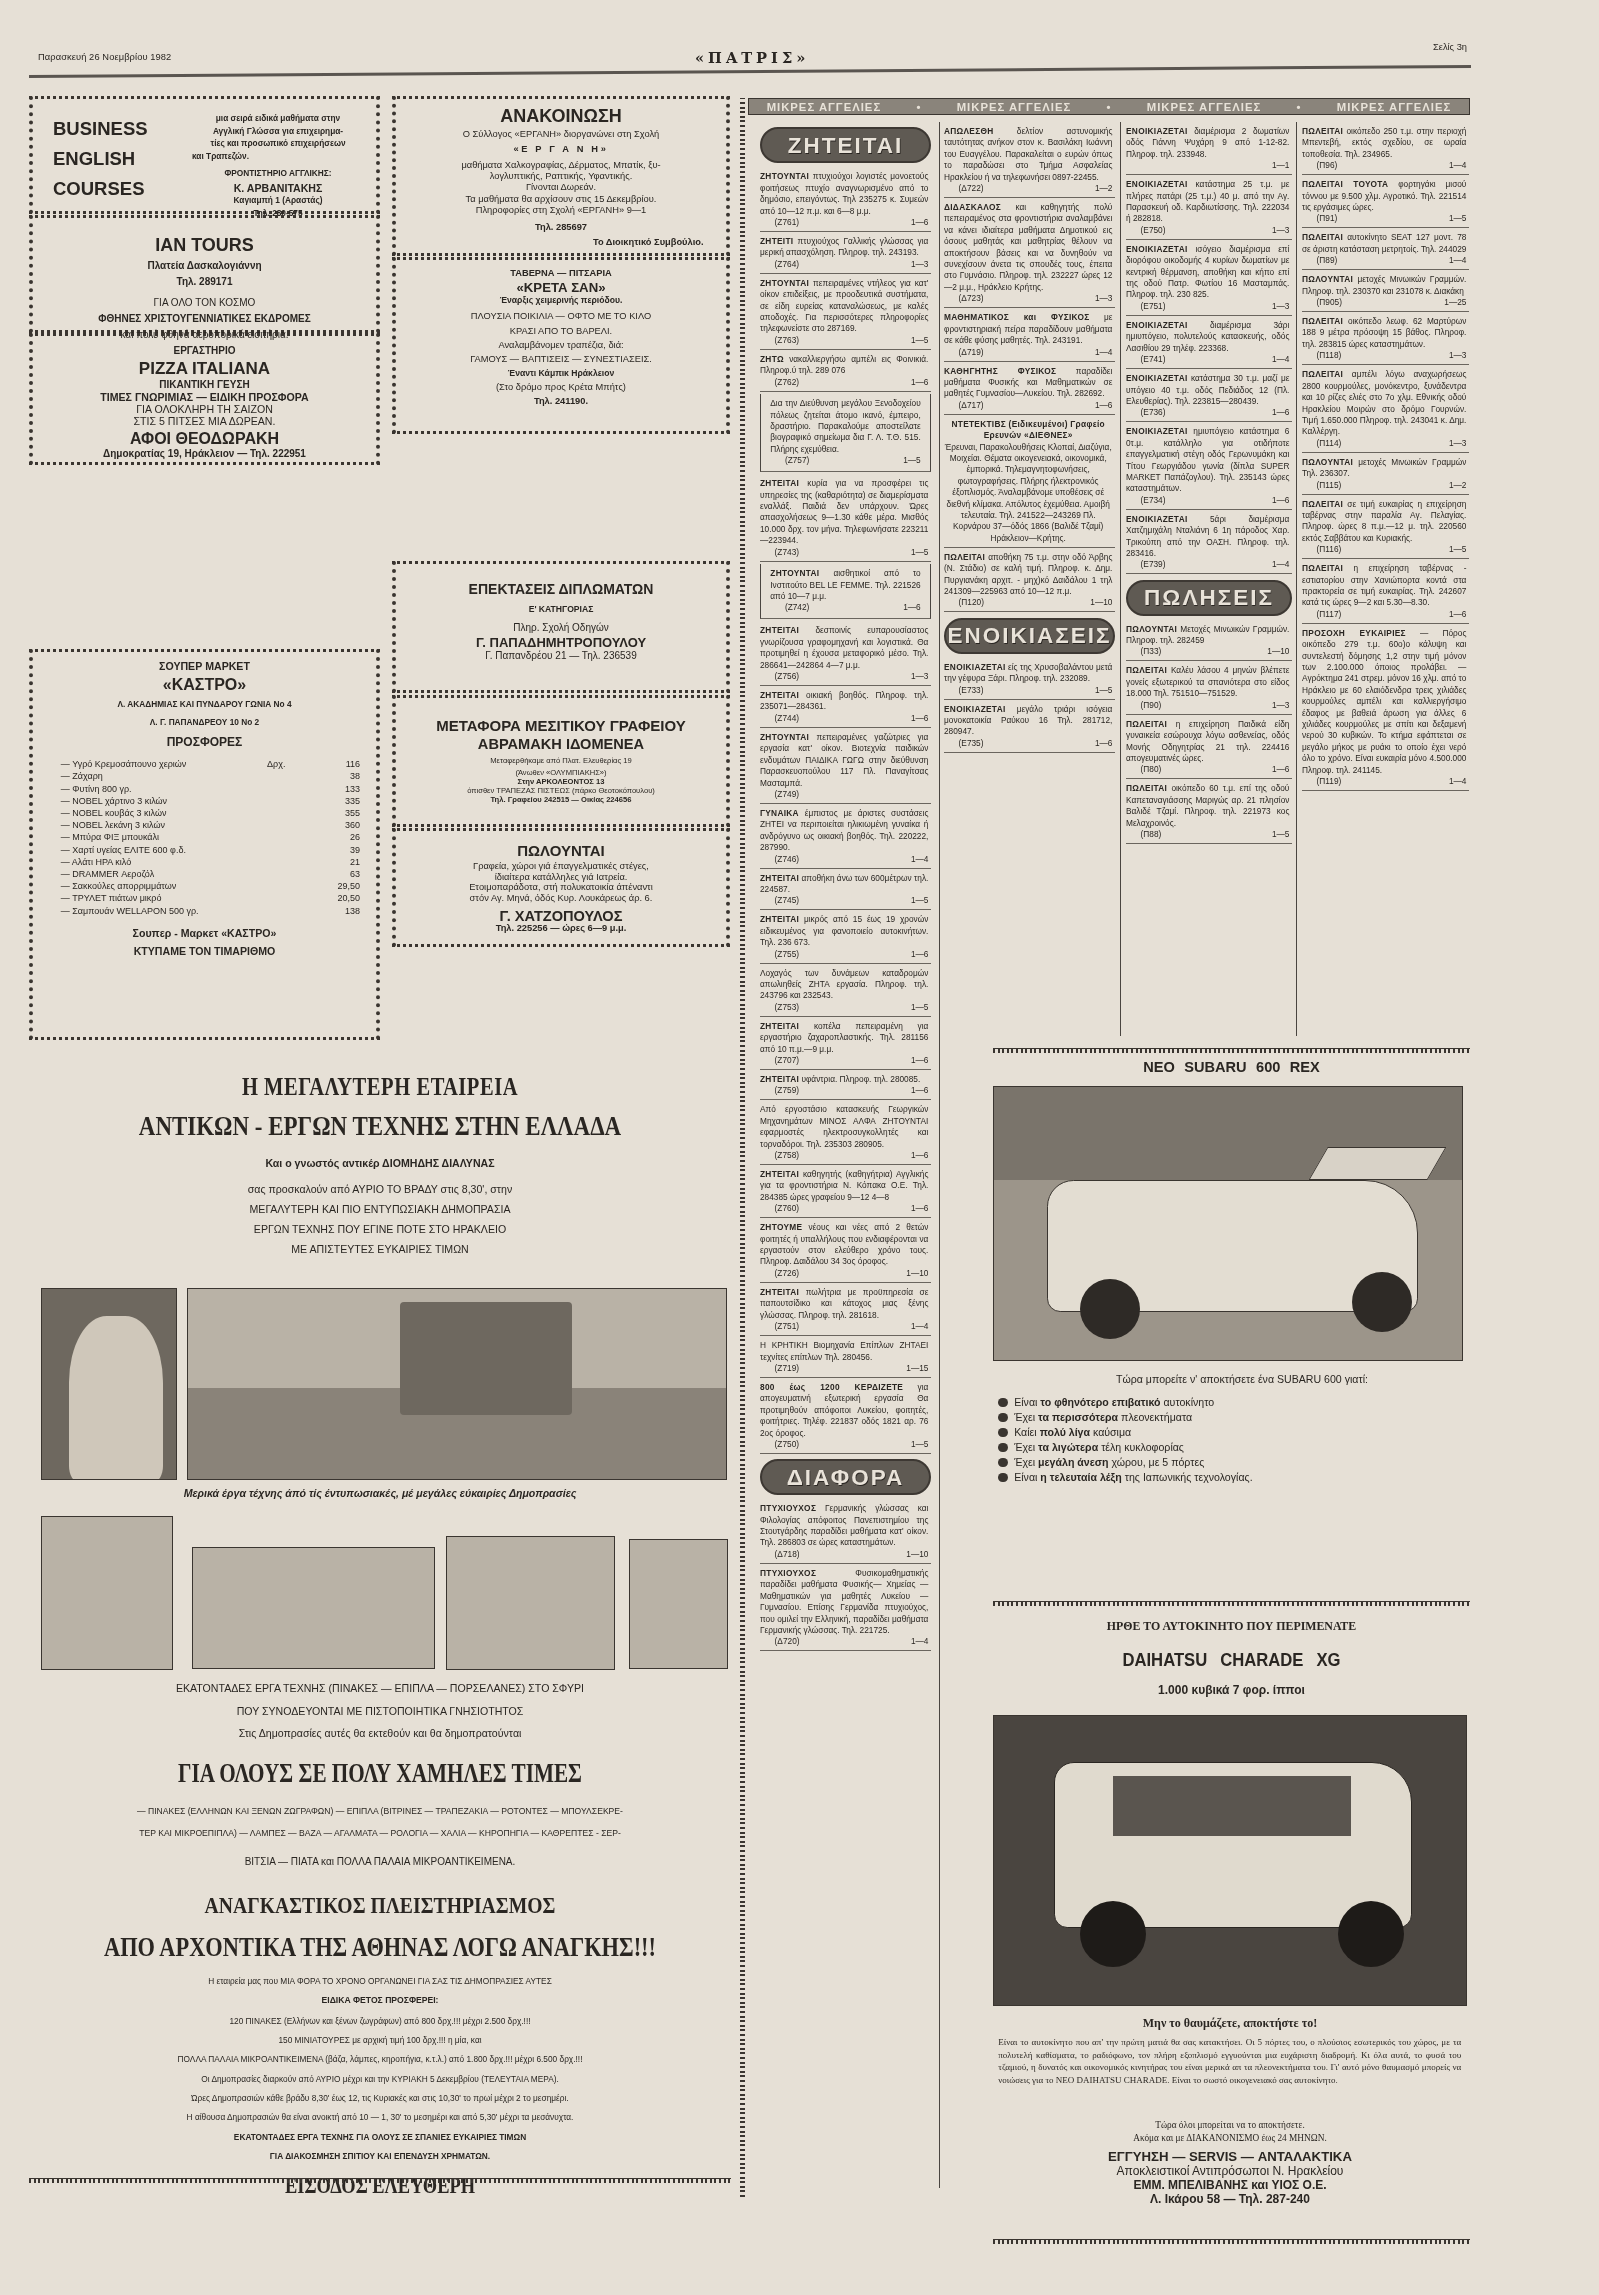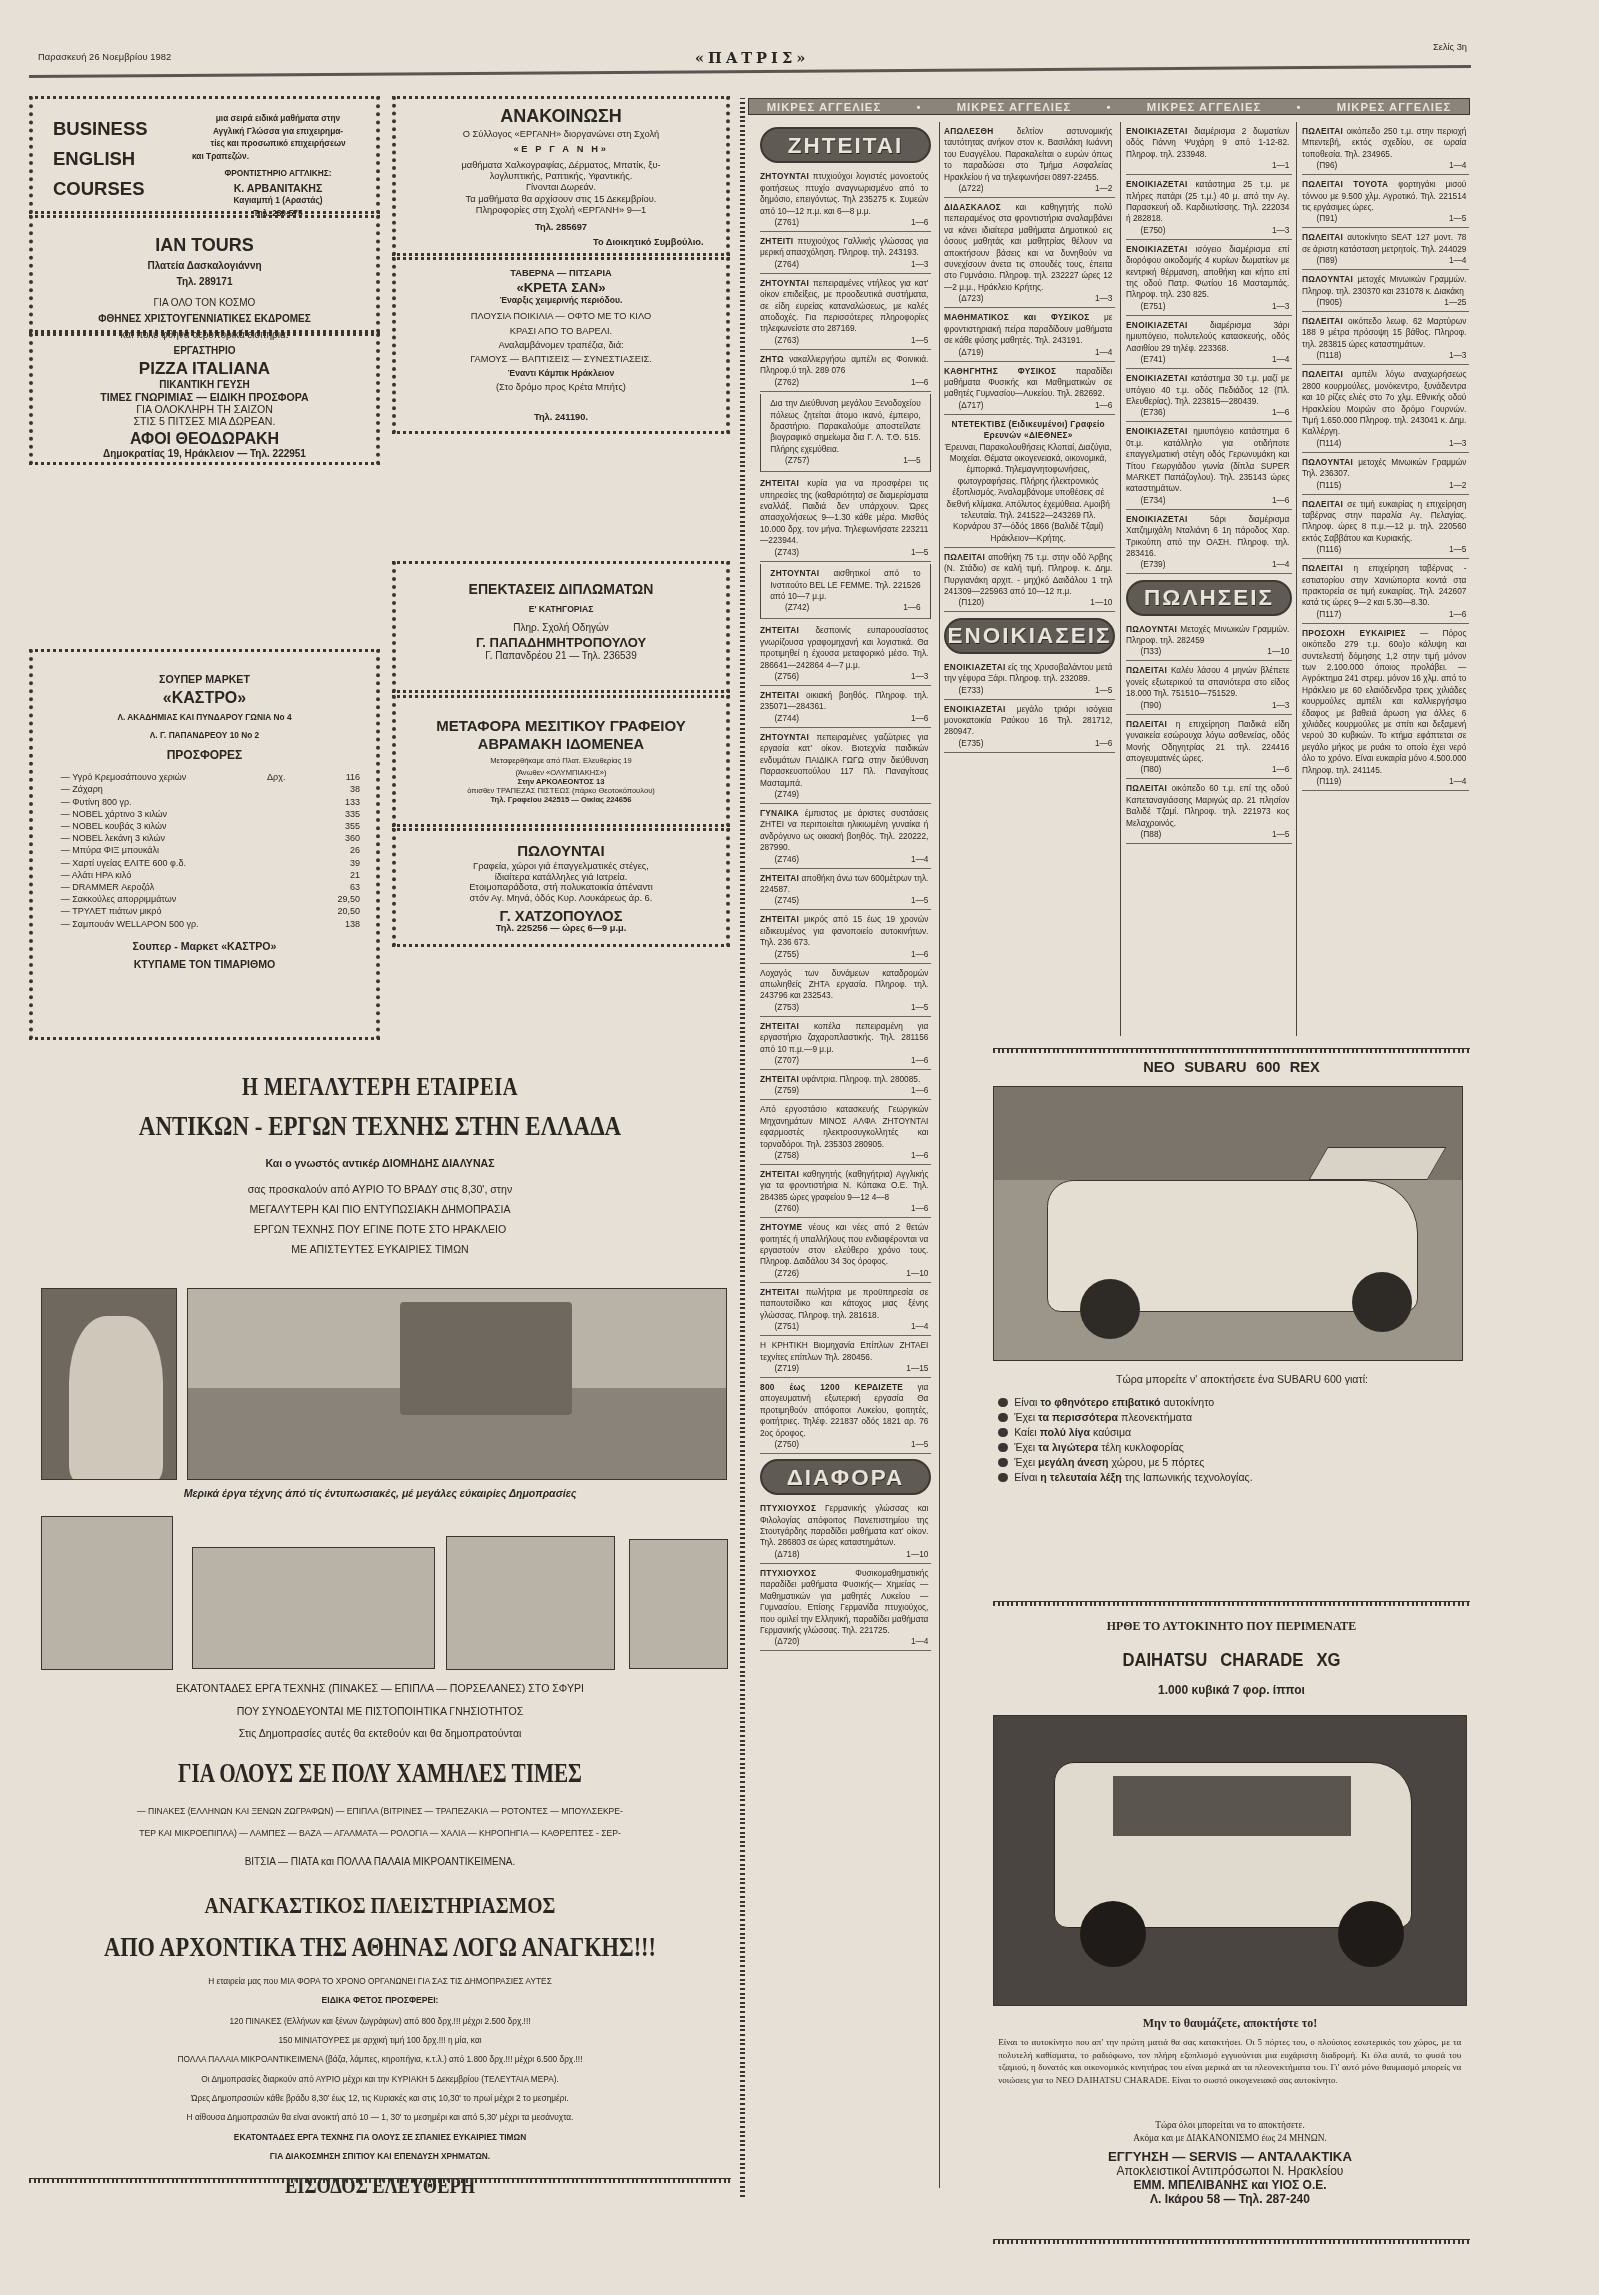--- a/index.html
+++ b/index.html
@@ -75,21 +75,21 @@
   <div style="font-size:17px;font-weight:900;margin-top:2.6px">PIZZA ITALIANA</div>
   <div style="font-size:10px;font-weight:900">ΠΙΚΑΝΤΙΚΗ ΓΕΥΣΗ</div>
   <div style="font-size:10.6px;font-weight:900;margin-top:1.3px">ΤΙΜΕΣ ΓΝΩΡΙΜΙΑΣ — ΕΙΔΙΚΗ ΠΡΟΣΦΟΡΑ</div>
   <div style="font-size:10.6px;line-height:12px">ΓΙΑ ΟΛΟΚΛΗΡΗ ΤΗ ΣΑΙΖΟΝ</div>
   <div style="font-size:10.6px;line-height:12px">ΣΤΙΣ 5 ΠΙΤΣΕΣ ΜΙΑ ΔΩΡΕΑΝ.</div>
   <div style="font-size:16px;font-weight:900;margin-top:2.6px">ΑΦΟΙ ΘΕΟΔΩΡΑΚΗ</div>
   <div style="font-size:10px;font-weight:900">Δημοκρατίας 19, Ηράκλειον — Τηλ. 222951</div>
 </div>
 
 <div class="box" style="left:29px;top:649px;width:351px;height:391px">
-  <div style="font-size:10.6px;font-weight:900;margin-top:14px">ΣΟΥΠΕΡ ΜΑΡΚΕΤ</div>
+  <div style="font-size:10.6px;font-weight:900;margin-top:1px">ΣΟΥΠΕΡ ΜΑΡΚΕΤ</div>
   <div style="font-size:16px;font-weight:900;margin-top:4px">«ΚΑΣΤΡΟ»</div>
   <div style="font-size:8.3px;font-weight:900;margin-top:5.3px">Λ. ΑΚΑΔΗΜΙΑΣ ΚΑΙ ΠΥΝΔΑΡΟΥ ΓΩΝΙΑ Νο 4</div>
   <div style="font-size:8.3px;font-weight:900;margin-top:8px">Λ. Γ. ΠΑΠΑΝΔΡΕΟΥ 10  Νο 2</div>
   <div style="font-size:12px;font-weight:900;margin-top:8px;margin-bottom:9.3px">ΠΡΟΣΦΟΡΕΣ</div>
   <div id="offers-list">
       <div class="offer">
         <span class="lbl">— Υγρό Κρεμοσάπουνο χεριών</span>
         <span class="cur">Δρχ.</span>
         <span class="price">116</span>
       </div>
@@ -174,21 +174,21 @@
 <div class="box" style="left:392px;top:257px;width:338px;height:177px">
   <div style="font-size:9.3px;font-weight:900;margin-top:1.3px">ΤΑΒΕΡΝΑ — ΠΙΤΣΑΡΙΑ</div>
   <div style="font-size:13.2px;font-weight:900;margin-top:2.6px">«ΚΡΕΤΑ ΣΑΝ»</div>
   <div style="font-size:8.6px;font-weight:900">Έναρξις χειμερινής περιόδου.</div>
   <div style="font-size:9.3px;margin-top:5.3px">ΠΛΟΥΣΙΑ ΠΟΙΚΙΛΙΑ — ΟΦΤΟ ΜΕ ΤΟ ΚΙΛΟ</div>
   <div style="font-size:9.3px;margin-top:5.3px">ΚΡΑΣΙ ΑΠΟ ΤΟ ΒΑΡΕΛΙ.</div>
   <div style="font-size:9.3px;margin-top:4px">Αναλαμβάνομεν τραπέζια, διά:</div>
   <div style="font-size:9.3px;margin-top:4px">ΓΑΜΟΥΣ — ΒΑΠΤΙΣΕΙΣ — ΣΥΝΕΣΤΙΑΣΕΙΣ.</div>
   <div style="font-size:8.6px;font-weight:900;margin-top:4px">Έναντι Κάμπικ Ηράκλειον</div>
   <div style="font-size:9.3px;margin-top:4px">(Στο δρόμο προς Κρέτα Μπήτς)</div>
-  <div style="font-size:9.3px;font-weight:900;margin-top:20px">Τηλ. 241190.</div>
+  <div style="font-size:9.3px;font-weight:900;margin-top:4px">Τηλ. 241190.</div>
 </div>
 
 <div class="box" style="left:392px;top:561px;width:338px;height:132px">
   <div style="font-size:14px;font-weight:900;margin-top:10.6px">ΕΠΕΚΤΑΣΕΙΣ ΔΙΠΛΩΜΑΤΩΝ</div>
   <div style="font-size:8.6px;font-weight:900;margin-top:6.6px">Ε' ΚΑΤΗΓΟΡΙΑΣ</div>
   <div style="font-size:10px;margin-top:8px">Πληρ. Σχολή Οδηγών</div>
   <div style="font-size:13px;font-weight:900;margin-top:2.6px">Γ. ΠΑΠΑΔΗΜΗΤΡΟΠΟΥΛΟΥ</div>
   <div style="font-size:10px">Γ. Παπανδρέου 21 — Τηλ. 236539</div>
 </div>
 

